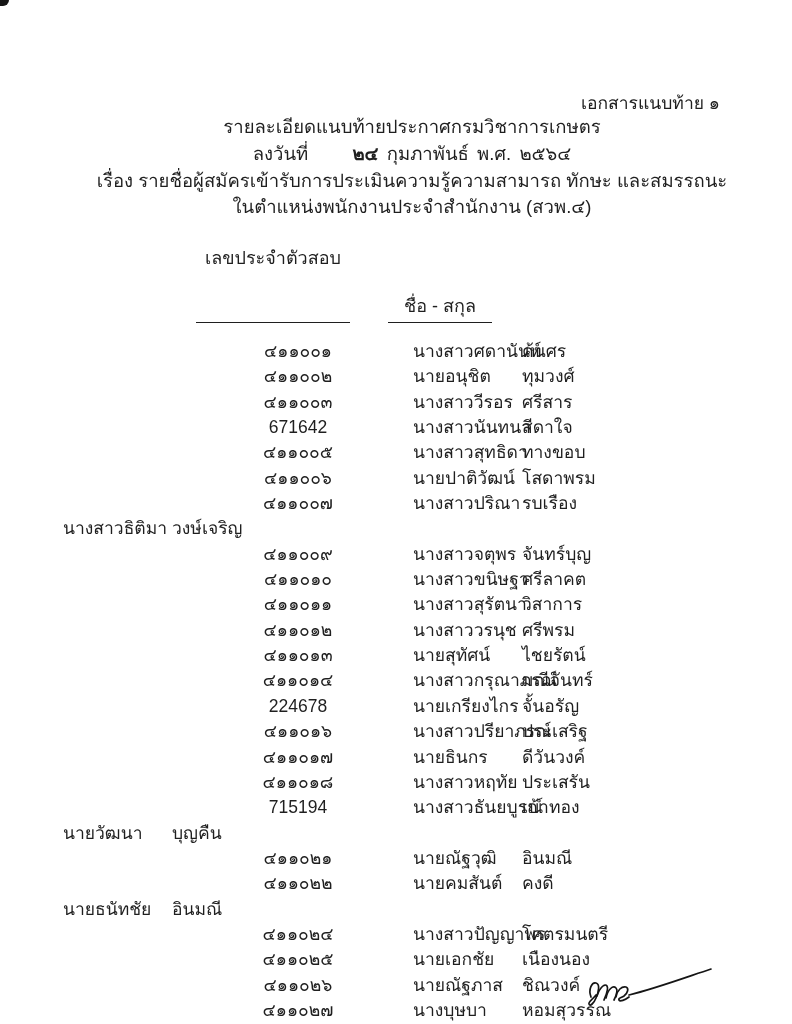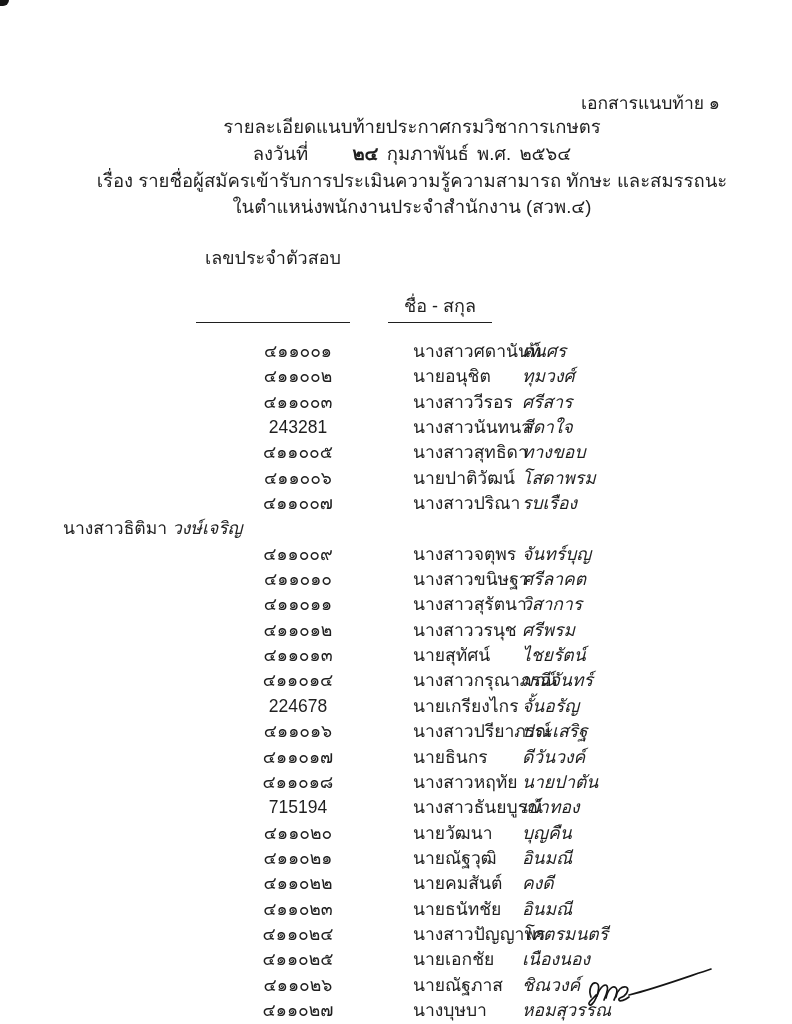--- a/index.html
+++ b/index.html
@@ -24,21 +24,21 @@
   .date-day{font-weight:bold;margin-left:36px;}
   .roster{position:absolute;top:243px;left:0;width:792px;}
   .roster-head{display:flex;font-size:18px;}
   .th{border-bottom:1.5px solid #1f1f1f;text-align:center;padding:0 4px 2px 4px;box-sizing:border-box;}
   .th-id{margin-left:196px;width:154px;}
   .th-name{margin-left:38px;width:104px;margin-top:48px;}
   .roster-rows{margin-top:16px;padding-left:25px;}
   .row{display:flex;height:25.35px;line-height:25.35px;font-size:17.5px;white-space:nowrap;}
   .cell-id{margin-left:196px;width:154px;text-align:center;}
   .cell-first{margin-left:38px;width:109px;}
-  .cell-last{flex:0 0 auto;font-style:italic;}
+  .cell-last{flex:0 0 auto;}
   .signature{position:absolute;top:963px;left:582px;width:135px;height:48px;}
 </style>
 </head>
 <body>
 
 <div class="scan-artifact"></div>
 
 <div class="attachment-label">เอกสารแนบท้าย ๑</div>
 
 <div class="title-block">
@@ -66,21 +66,21 @@
     <span class="cell-last">ทุมวงศ์</span>
   </div>
 
   <div class="row">
     <span class="cell-id">๔๑๑๐๐๓</span>
     <span class="cell-first">นางสาววีรอร</span>
     <span class="cell-last">ศรีสาร</span>
   </div>
 
   <div class="row">
-    <span class="cell-id">243281</span>
+    <span class="cell-id">671642</span>
     <span class="cell-first">นางสาวนันทนา</span>
     <span class="cell-last">สีดาใจ</span>
   </div>
 
   <div class="row">
     <span class="cell-id">๔๑๑๐๐๕</span>
     <span class="cell-first">นางสาวสุทธิดา</span>
     <span class="cell-last">ทางขอบ</span>
   </div>
 
@@ -151,49 +151,47 @@
 
   <div class="row">
     <span class="cell-id">๔๑๑๐๑๗</span>
     <span class="cell-first">นายธินกร</span>
     <span class="cell-last">ดีวันวงค์</span>
   </div>
 
   <div class="row">
     <span class="cell-id">๔๑๑๐๑๘</span>
     <span class="cell-first">นางสาวหฤทัย</span>
-    <span class="cell-last">นายปาตัน</span>
+    <span class="cell-last">ประเสรัน</span>
   </div>
 
   <div class="row">
     <span class="cell-id">715194</span>
     <span class="cell-first">นางสาวธันยบูรณ์</span>
     <span class="cell-last">เบ้าทอง</span>
   </div>
 
   <div class="row">
-    <span class="cell-id">๔๑๑๐๒๐</span>
     <span class="cell-first">นายวัฒนา</span>
     <span class="cell-last">บุญคืน</span>
   </div>
 
   <div class="row">
     <span class="cell-id">๔๑๑๐๒๑</span>
     <span class="cell-first">นายณัฐวุฒิ</span>
     <span class="cell-last">อินมณี</span>
   </div>
 
   <div class="row">
     <span class="cell-id">๔๑๑๐๒๒</span>
     <span class="cell-first">นายคมสันต์</span>
     <span class="cell-last">คงดี</span>
   </div>
 
   <div class="row">
-    <span class="cell-id">๔๑๑๐๒๓</span>
     <span class="cell-first">นายธนัทชัย</span>
     <span class="cell-last">อินมณี</span>
   </div>
 
   <div class="row">
     <span class="cell-id">๔๑๑๐๒๔</span>
     <span class="cell-first">นางสาวปัญญาพร</span>
     <span class="cell-last">โคตรมนตรี</span>
   </div>
 

